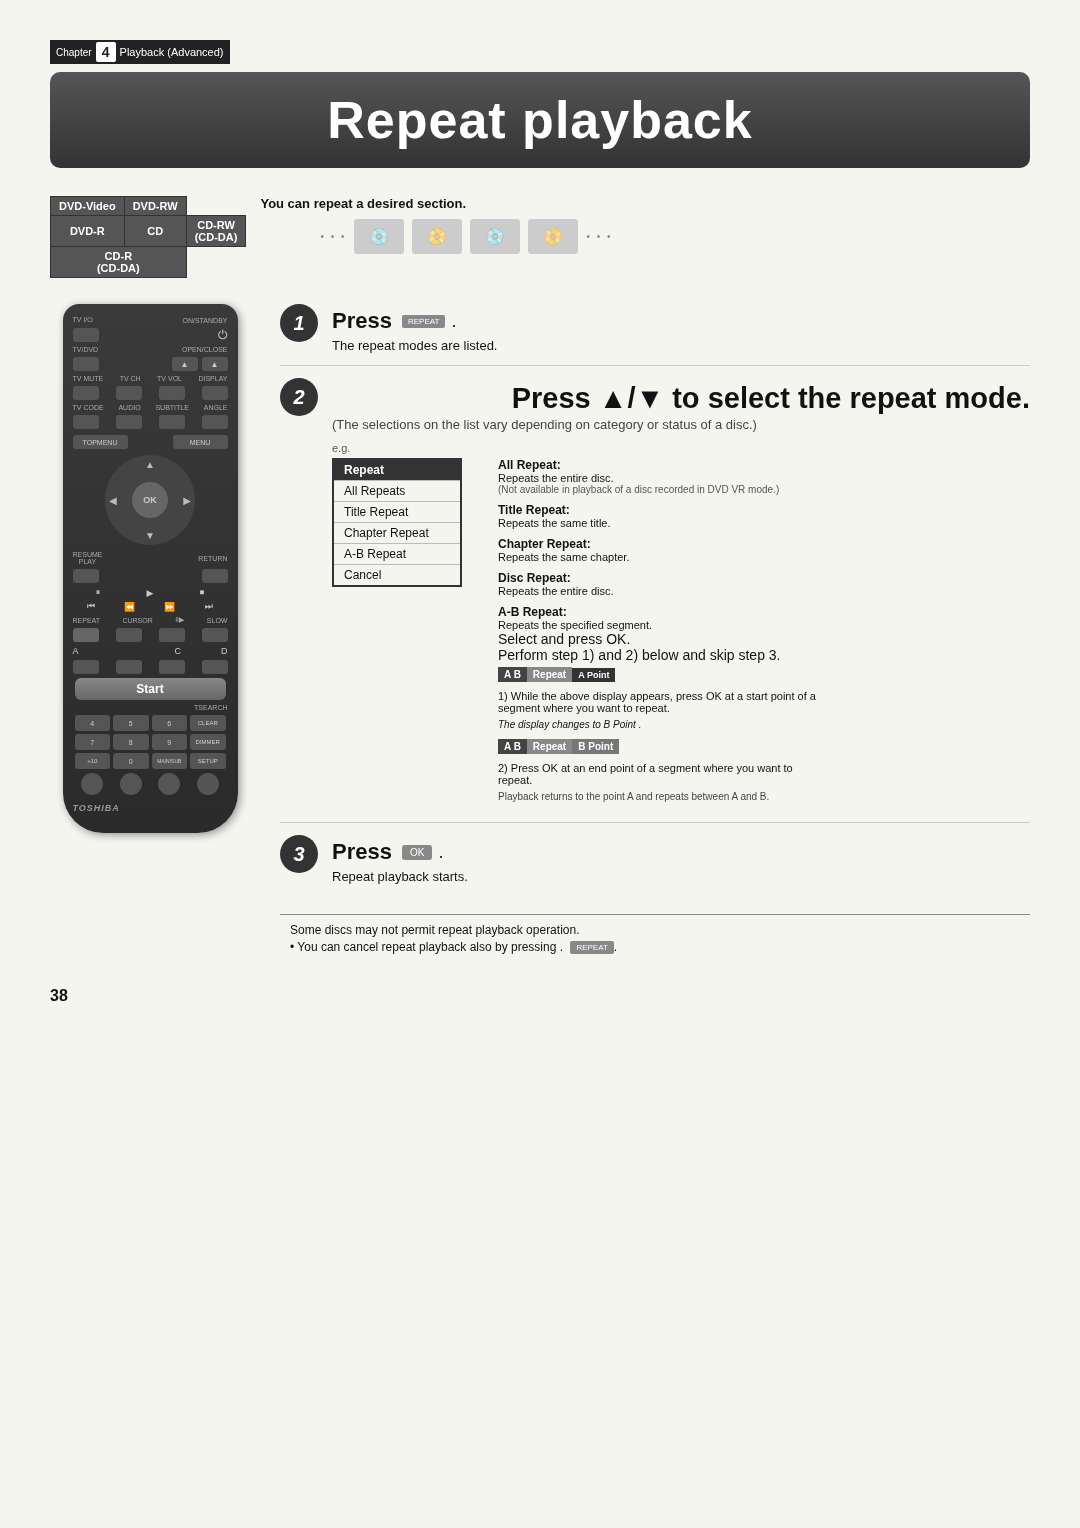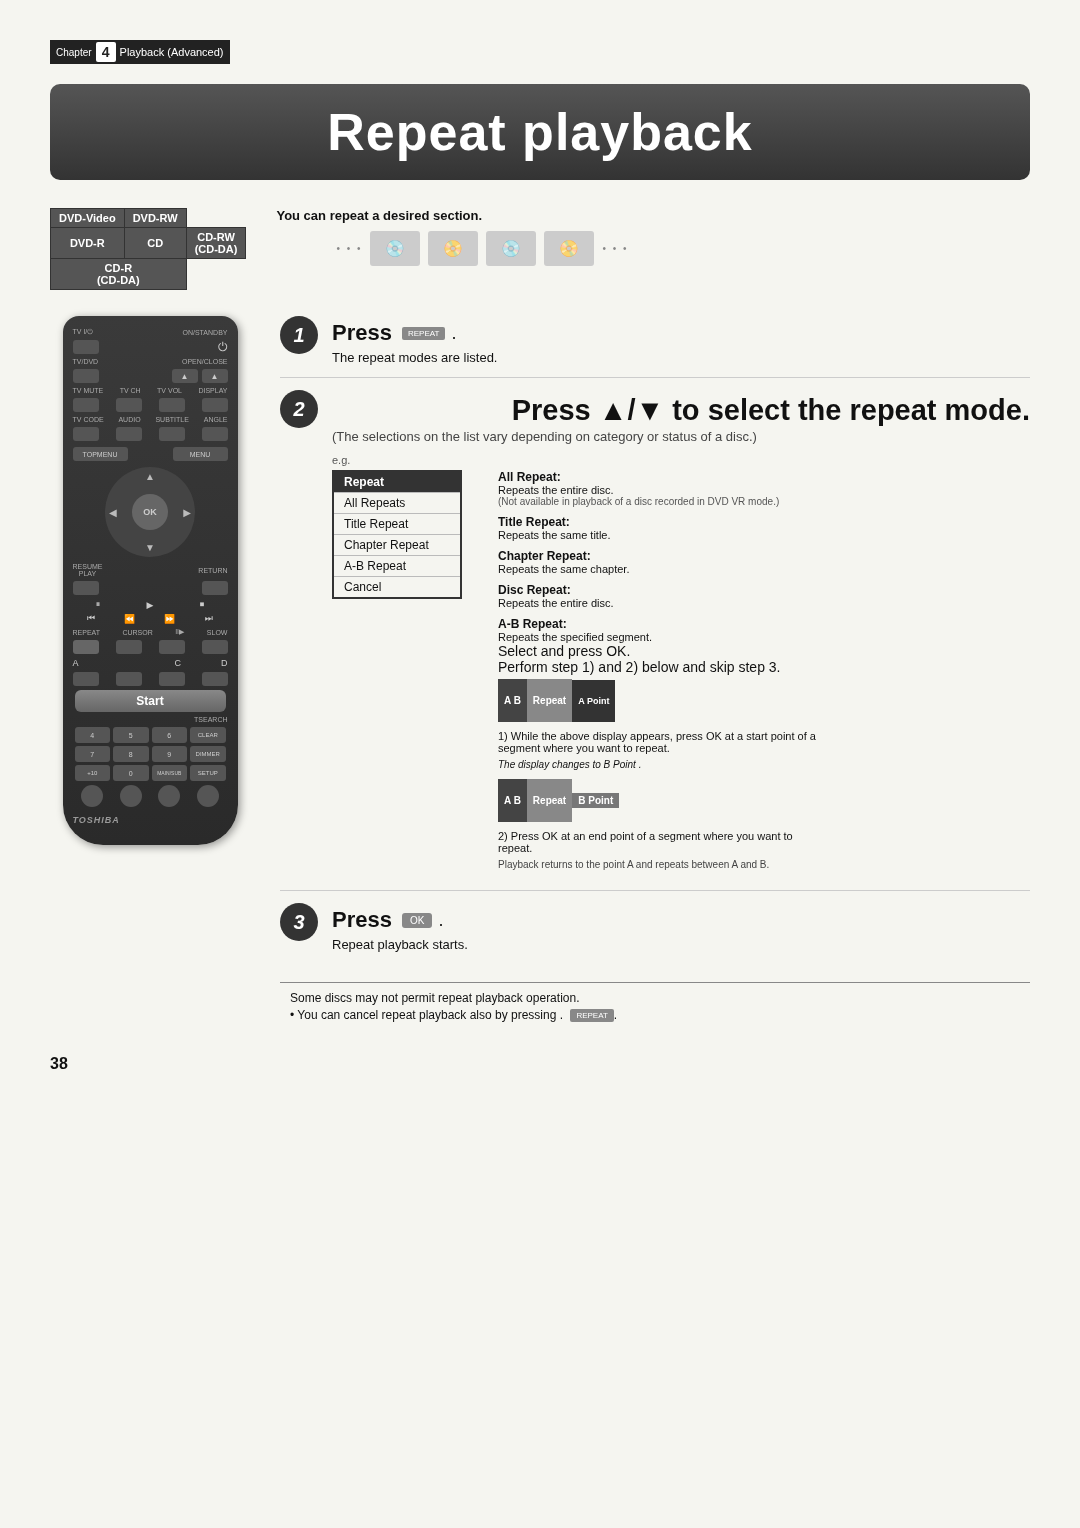--- a/index.html
+++ b/index.html
@@ -10,21 +10,21 @@
       font-family: Arial, Helvetica, sans-serif;
       font-size: 13px;
       color: #111;
       padding: 40px 50px;
     }
 
     
     .chapter-header {
       display: flex;
       align-items: flex-start;
-      margin-bottom: 20px;
+      margin-bottom: 8px;
     }
     .chapter-num {
       background: #222;
       color: #fff;
       font-size: 11px;
       padding: 2px 6px;
       margin-right: 4px;
       display: flex;
       align-items: center;
       gap: 4px;
@@ -316,21 +316,21 @@
     }
 
     
     .ab-display {
       display: inline-flex;
       align-items: center;
       gap: 0;
       margin: 4px 0;
     }
     .ab-badge {
-      padding: 16px 6px;
+      padding: 2px 6px;
       font-size: 10px;
       font-weight: bold;
     }
     .ab-badge-dark {
       background: #444;
       color: #fff;
     }
     .ab-badge-repeat {
       background: #888;
       color: #fff;
@@ -422,21 +422,21 @@
     <span style="font-size:10px;">Chapter</span>
     <span class="num-badge">4</span>
     <span>Playback (Advanced)</span>
   </div>
 </div>
 
 <div class="main-title-banner">
   <h1>Repeat playback</h1>
 </div>
 
-<div style="display:flex; gap:30px; align-items:flex-start; margin-bottom:16px;">
+<div style="display:flex; gap:14px; align-items:flex-start; margin-bottom:16px;">
   <div>
     <table class="compat-table">
       <tbody>
           <tr>
         <td class="dark-bg">DVD-Video</td>
         <td class="dark-bg">DVD-RW</td>
       </tr>
       <tr>
         <td class="dark-bg">DVD-R</td>
         <td class="dark-bg">CD</td>

